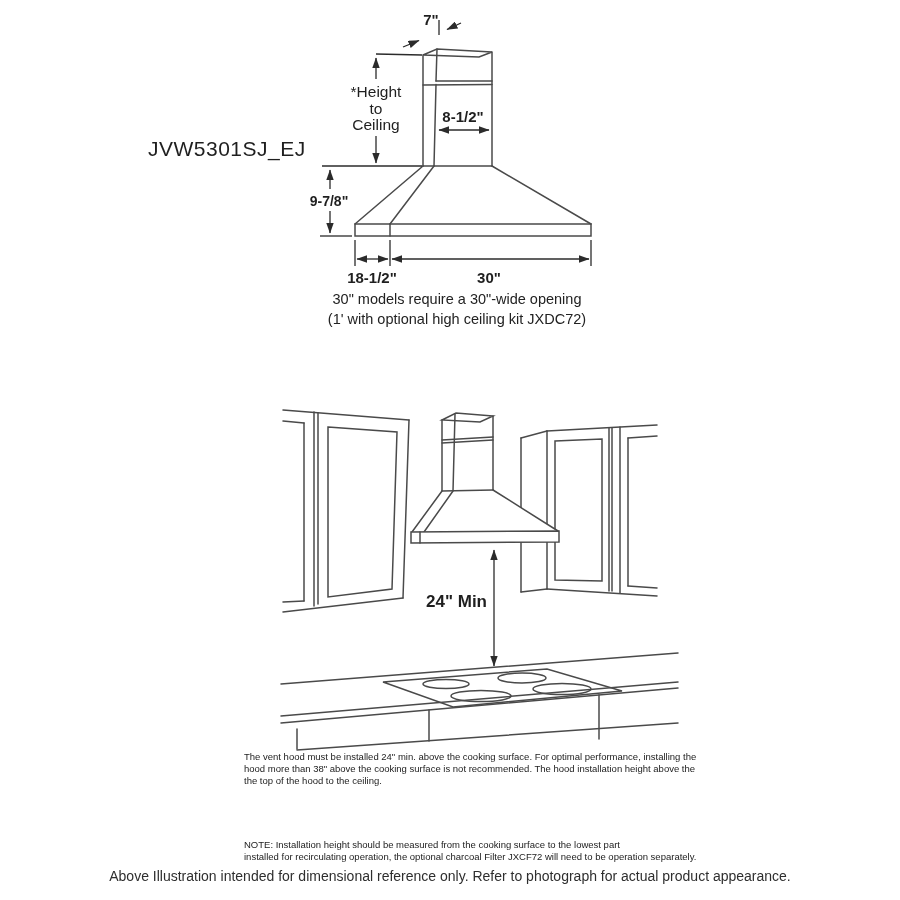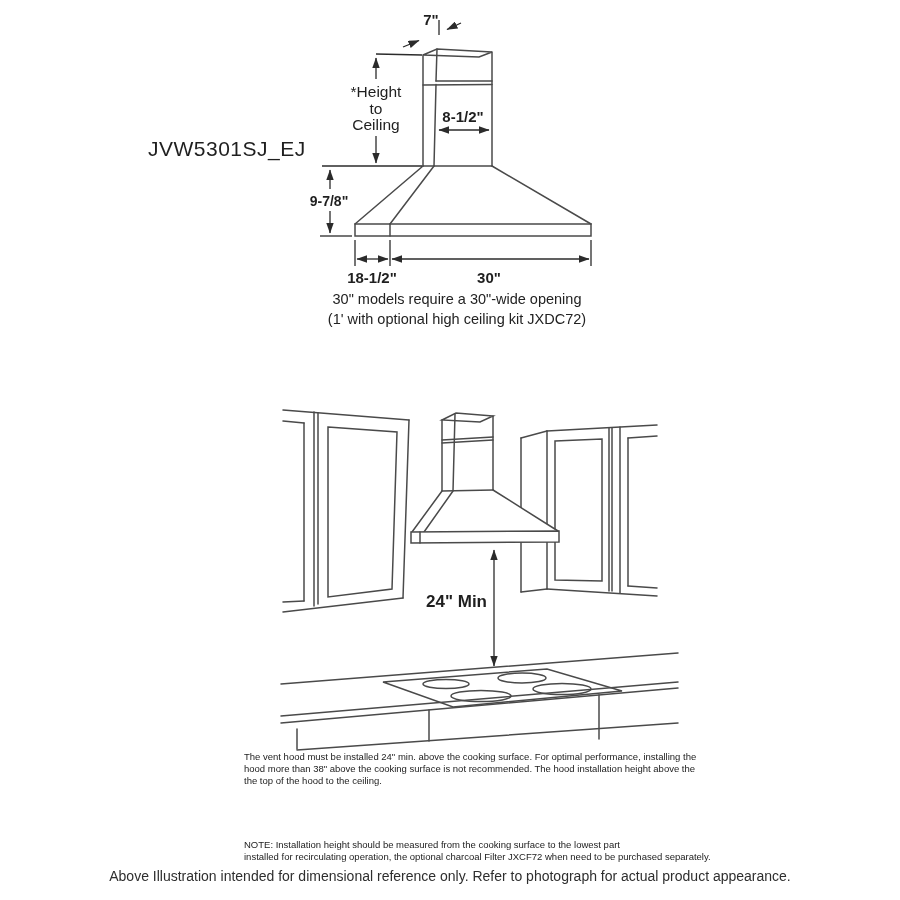--- a/index.html
+++ b/index.html
@@ -164,18 +164,18 @@
   </div>
 
   <div class="notes" style="top:751px;">
     <div class="line">The vent hood must be installed 24" min. above the cooking surface. For optimal performance, installing the</div>
     <div class="line">hood more than 38" above the cooking surface is not recommended. The hood installation height above the</div>
     <div class="line">the top of the hood to the ceiling.</div>
   </div>
 
   <div class="notes" style="top:812px;margin-top:27px;">
     <div class="line">NOTE: Installation height should be measured from the cooking surface to the lowest part</div>
-    <div class="line">installed for recirculating operation, the optional charcoal Filter JXCF72 when need to be purchased separately.</div>
+    <div class="line">installed for recirculating operation, the optional charcoal Filter JXCF72 will need to be operation separately.</div>
   </div>
 
   <div class="footer">Above Illustration intended for dimensional reference only. Refer to photograph for actual product appearance.</div>
 
 </div>
 
 </body></html>

